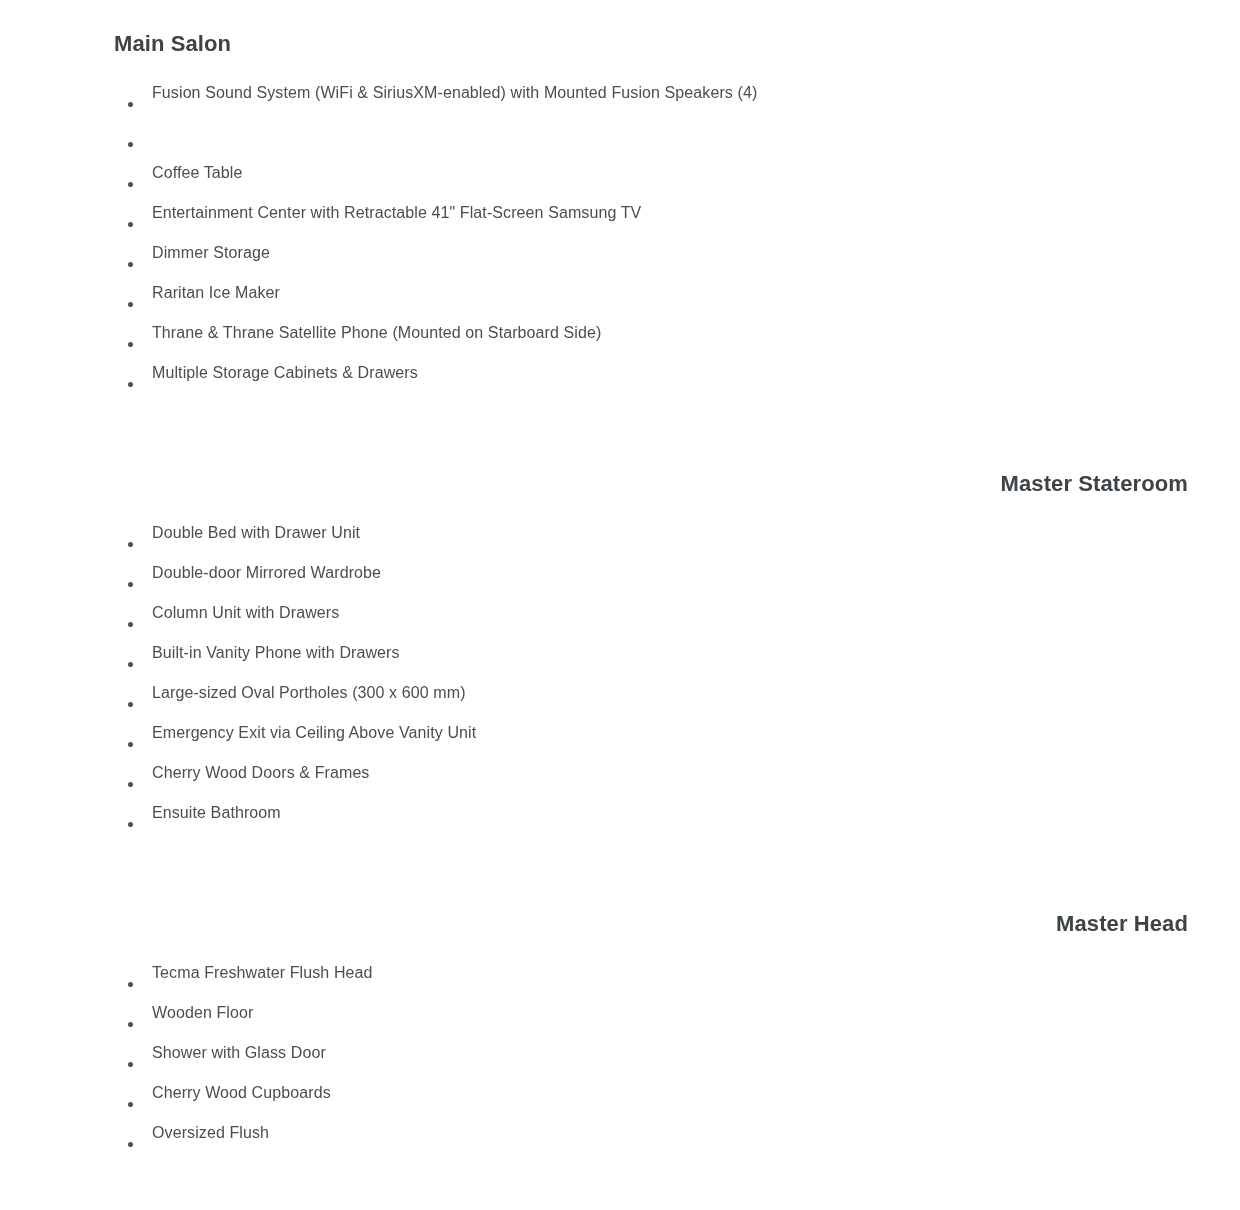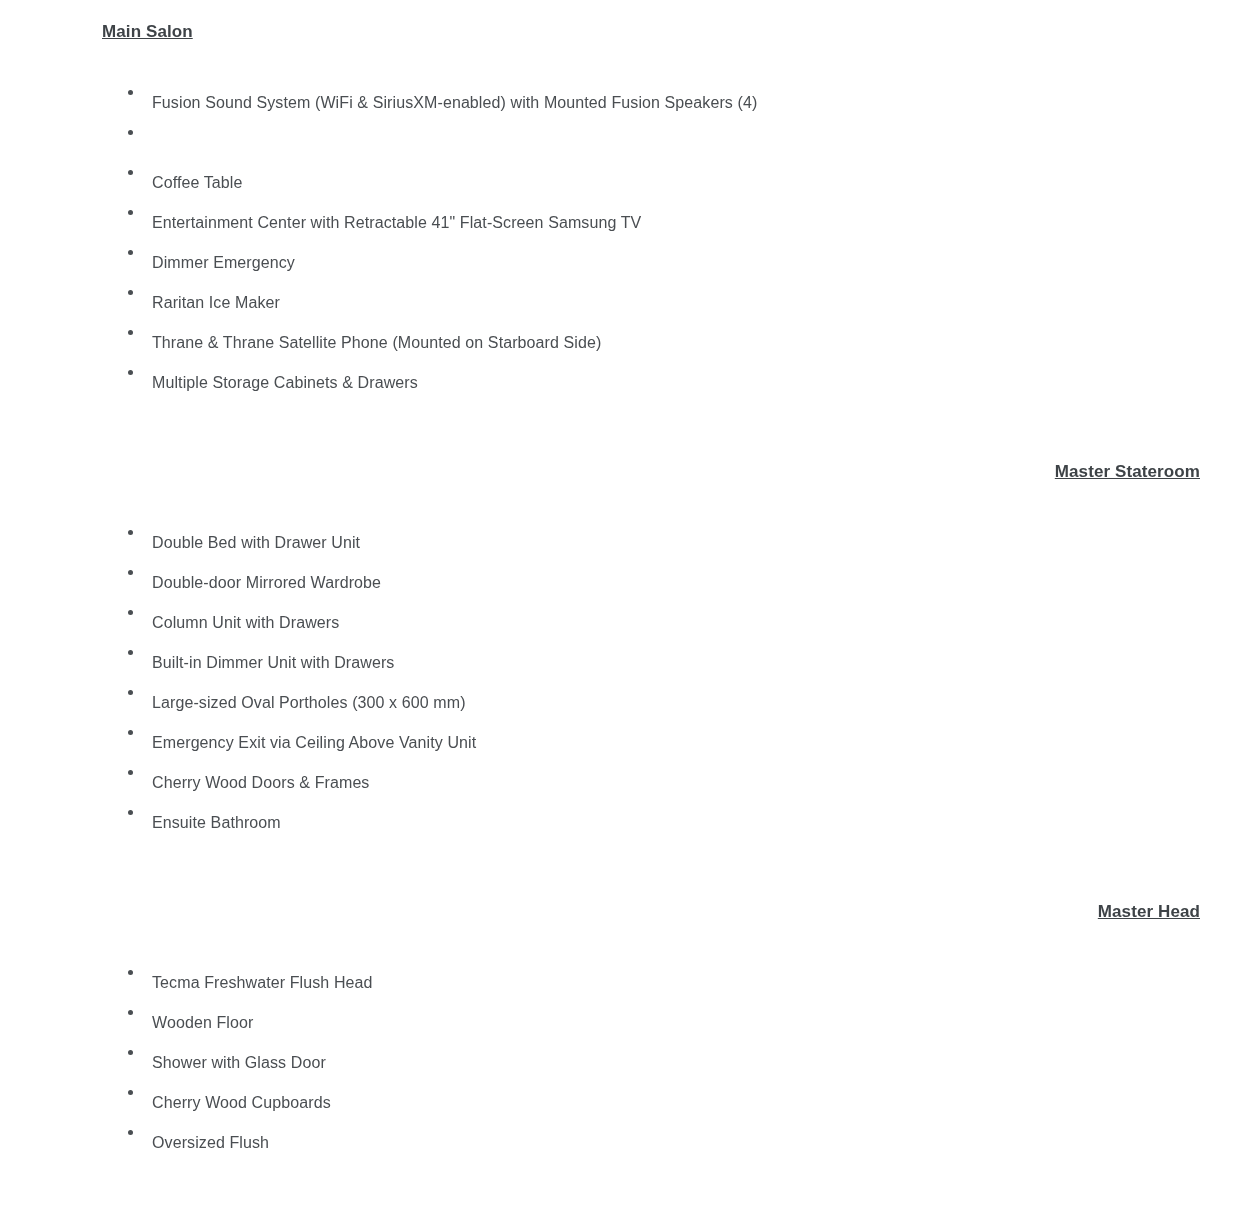--- a/index.html
+++ b/index.html
@@ -14,38 +14,37 @@
   .page {
     box-sizing: border-box;
     width: 1240px;
     height: 1210px;
     padding: 22px 40px 0 102px;
     background: #ffffff;
   }
   .section { margin: 0; }
   .section + .section .section-heading { margin-top: 70px; text-align: right; }
   .section-heading {
-    margin: 0;
-    font-size: 17px;
+    margin: 12px;
+    font-size: 22px;
     line-height: 20px;
     font-weight: 700;
     color: #3e4347;
     letter-spacing: 0.1px;
-    text-decoration: underline;
   }
   ul.spec-list {
     list-style: none;
     margin: 30px 0 0 0;
     padding: 0;
   }
   ul.spec-list li {
     position: relative;
     height: 40px;
     display: flex;
-    align-items: flex-end;
+    align-items: flex-start;
     padding-left: 50px;
     font-size: 16px;
     color: #4a4e52;
     letter-spacing: 0.1px;
   }
   ul.spec-list li .dot {
     position: absolute;
     left: 26px;
     top: 50%;
     width: 5px;
@@ -77,21 +76,21 @@
     <span>Coffee Table</span>
   </li>
 
   <li>
     <span class="dot"></span>
     <span>Entertainment Center with Retractable 41" Flat-Screen Samsung TV</span>
   </li>
 
   <li>
     <span class="dot"></span>
-    <span>Dimmer Emergency</span>
+    <span>Dimmer Storage</span>
   </li>
 
   <li>
     <span class="dot"></span>
     <span>Raritan Ice Maker</span>
   </li>
 
   <li>
     <span class="dot"></span>
     <span>Thrane &amp; Thrane Satellite Phone (Mounted on Starboard Side)</span>
@@ -117,21 +116,21 @@
     <span>Double-door Mirrored Wardrobe</span>
   </li>
 
   <li>
     <span class="dot"></span>
     <span>Column Unit with Drawers</span>
   </li>
 
   <li>
     <span class="dot"></span>
-    <span>Built-in Dimmer Unit with Drawers</span>
+    <span>Built-in Vanity Phone with Drawers</span>
   </li>
 
 
   <li>
     <span class="dot"></span>
     <span>Large-sized Oval Portholes (300 x 600 mm)</span>
   </li>
 
   <li>
     <span class="dot"></span>

